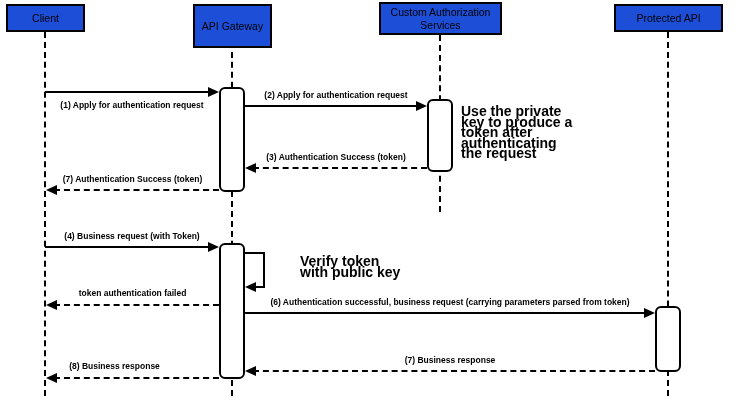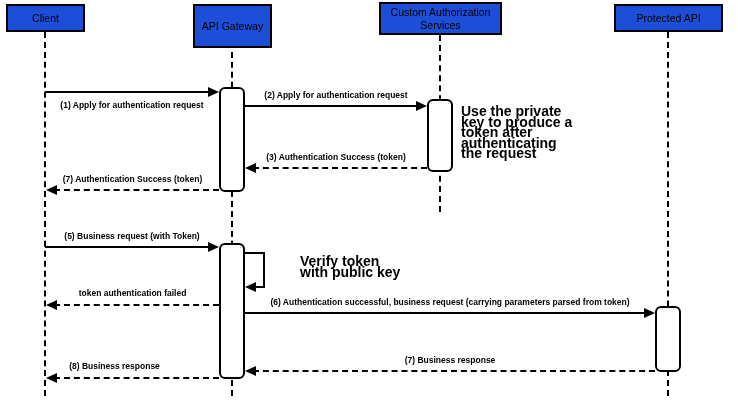--- a/index.html
+++ b/index.html
@@ -78,21 +78,21 @@
 the request</div>
 
   <div class="mlabel" style="left:245px; top:152px; width:182px;">(3) Authentication Success (token)</div>
   <div class="mline dashed" style="left:253px; top:167px; width:174px;"></div>
   <div class="ah left" style="left:245px; top:163px;"></div>
 
   <div class="mlabel" style="left:46px; top:174px; width:173px;">(7) Authentication Success (token)</div>
   <div class="mline dashed" style="left:54px; top:189px; width:165px;"></div>
   <div class="ah left" style="left:46px; top:185px;"></div>
 
-  <div class="mlabel" style="left:45px; top:231px; width:174px;">(5) Business request (with Token)</div>
+  <div class="mlabel" style="left:45px; top:231px; width:174px;">(4) Business request (with Token)</div>
   <div class="mline" style="left:45px; top:246px; width:165px;"></div>
   <div class="ah right" style="left:208px; top:242px;"></div>
 
   <div class="mline" style="left:245px; top:252px; width:20px;"></div>
   <div class="vline" style="left:263px; top:252px; height:35px;"></div>
   <div class="mline" style="left:254px; top:286px; width:11px;"></div>
   <div class="ah left" style="left:245px; top:282px;"></div>
   <div class="note" style="left:269px; top:256px; line-height:11px;margin-left:31px;">Verify token
 with public key</div>
 

